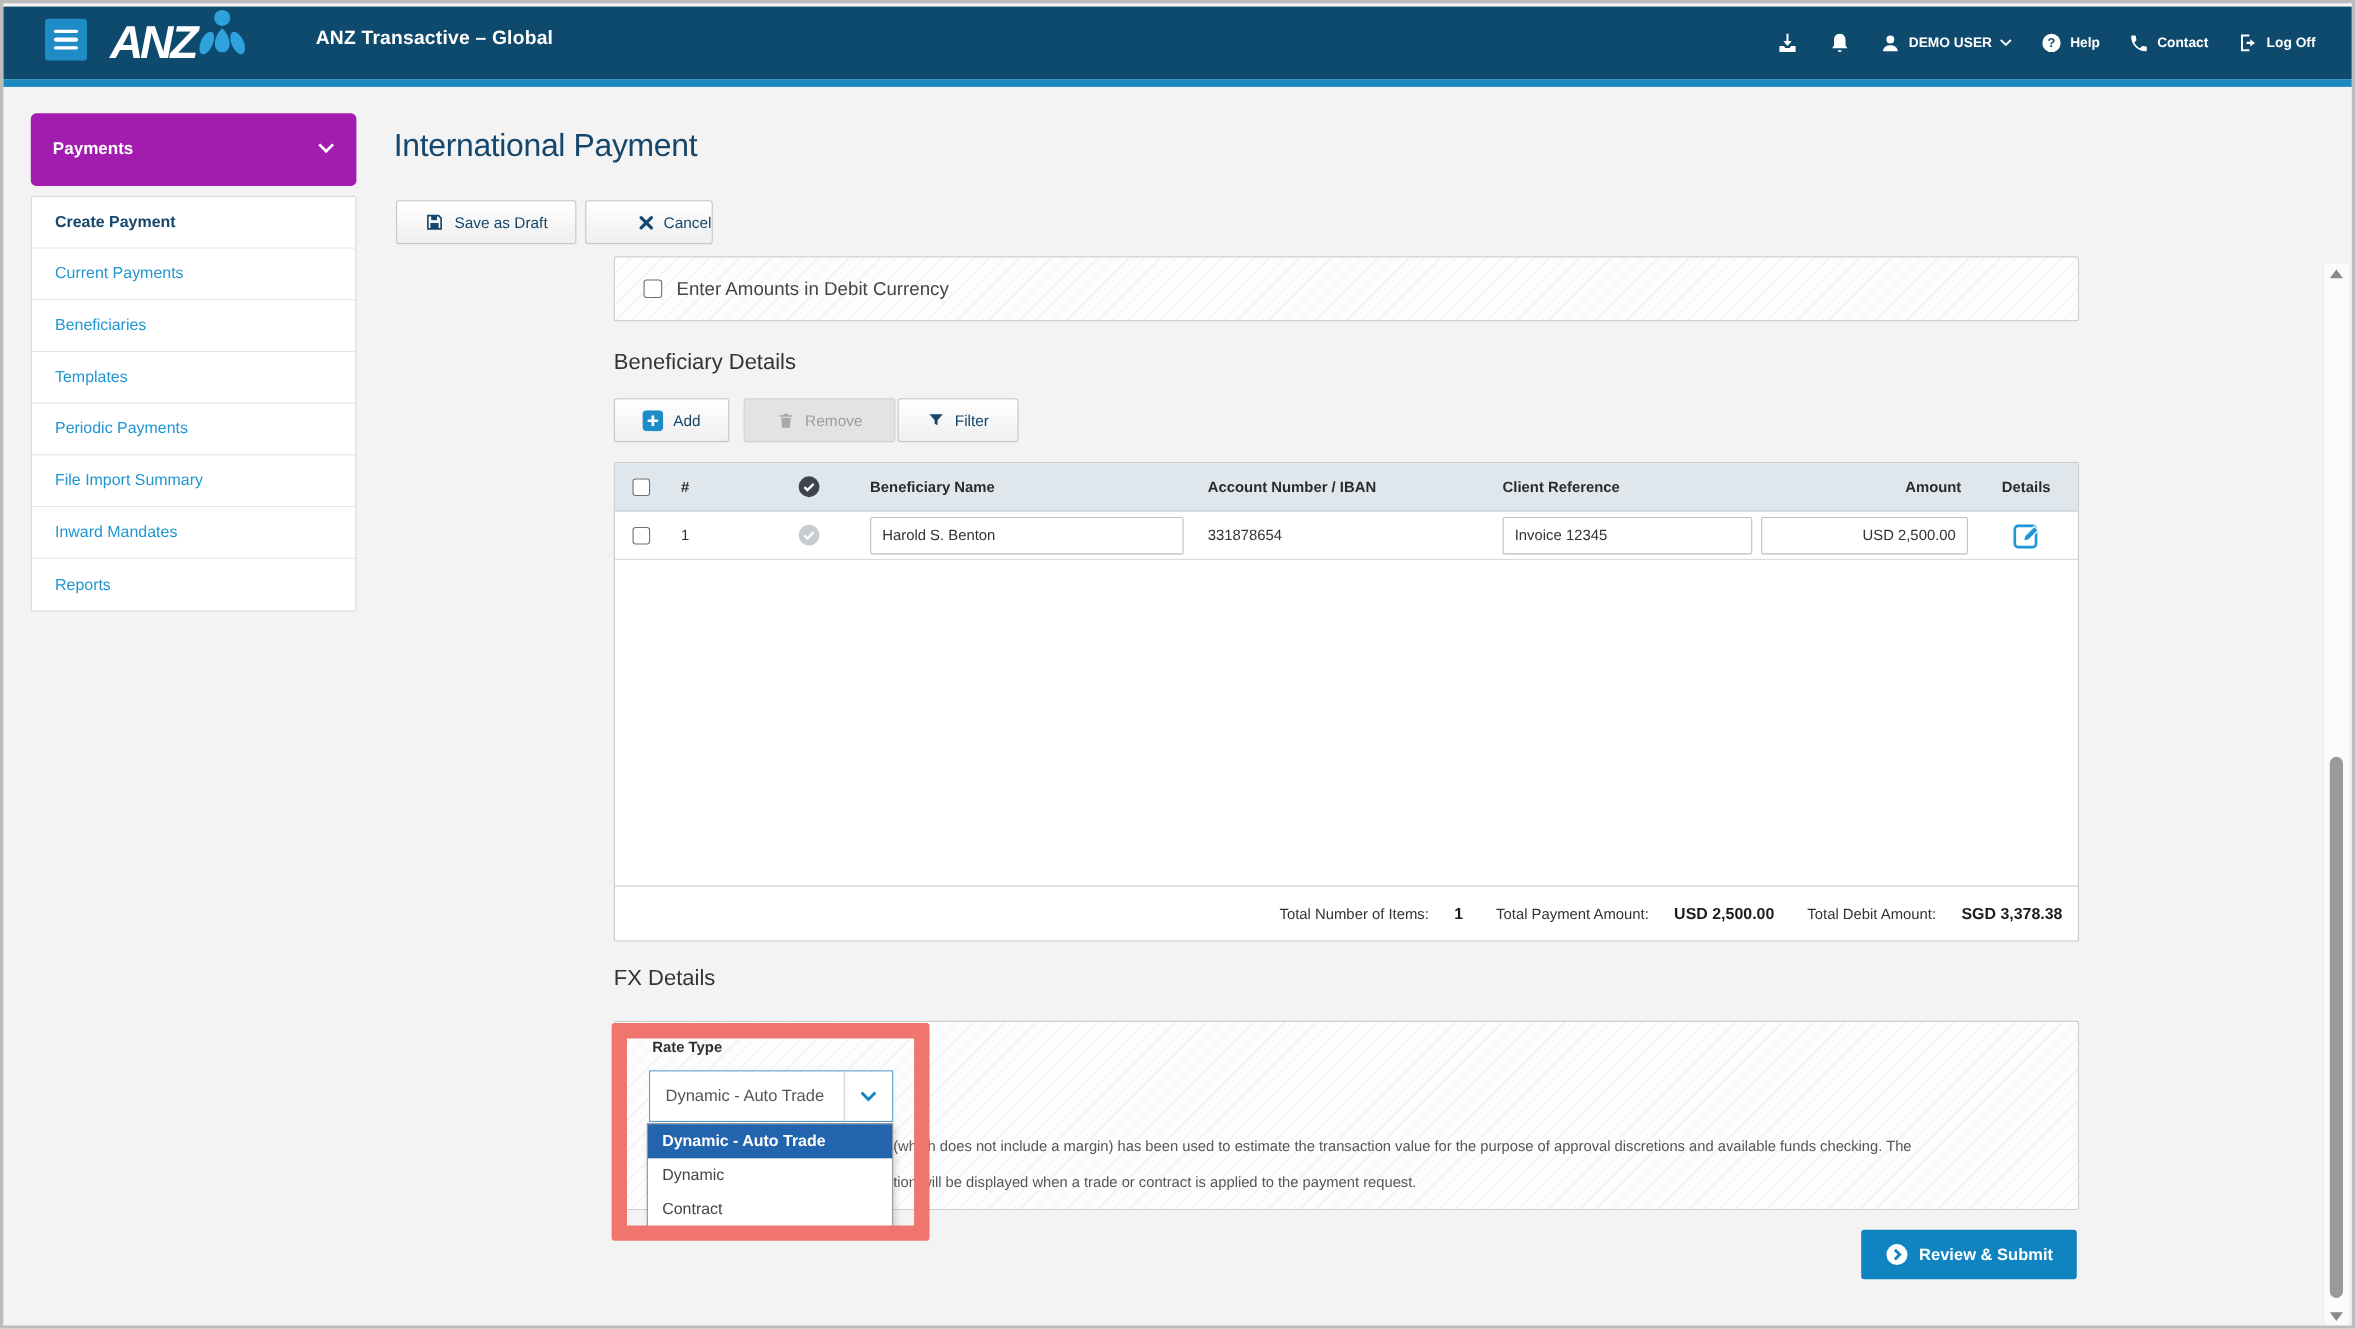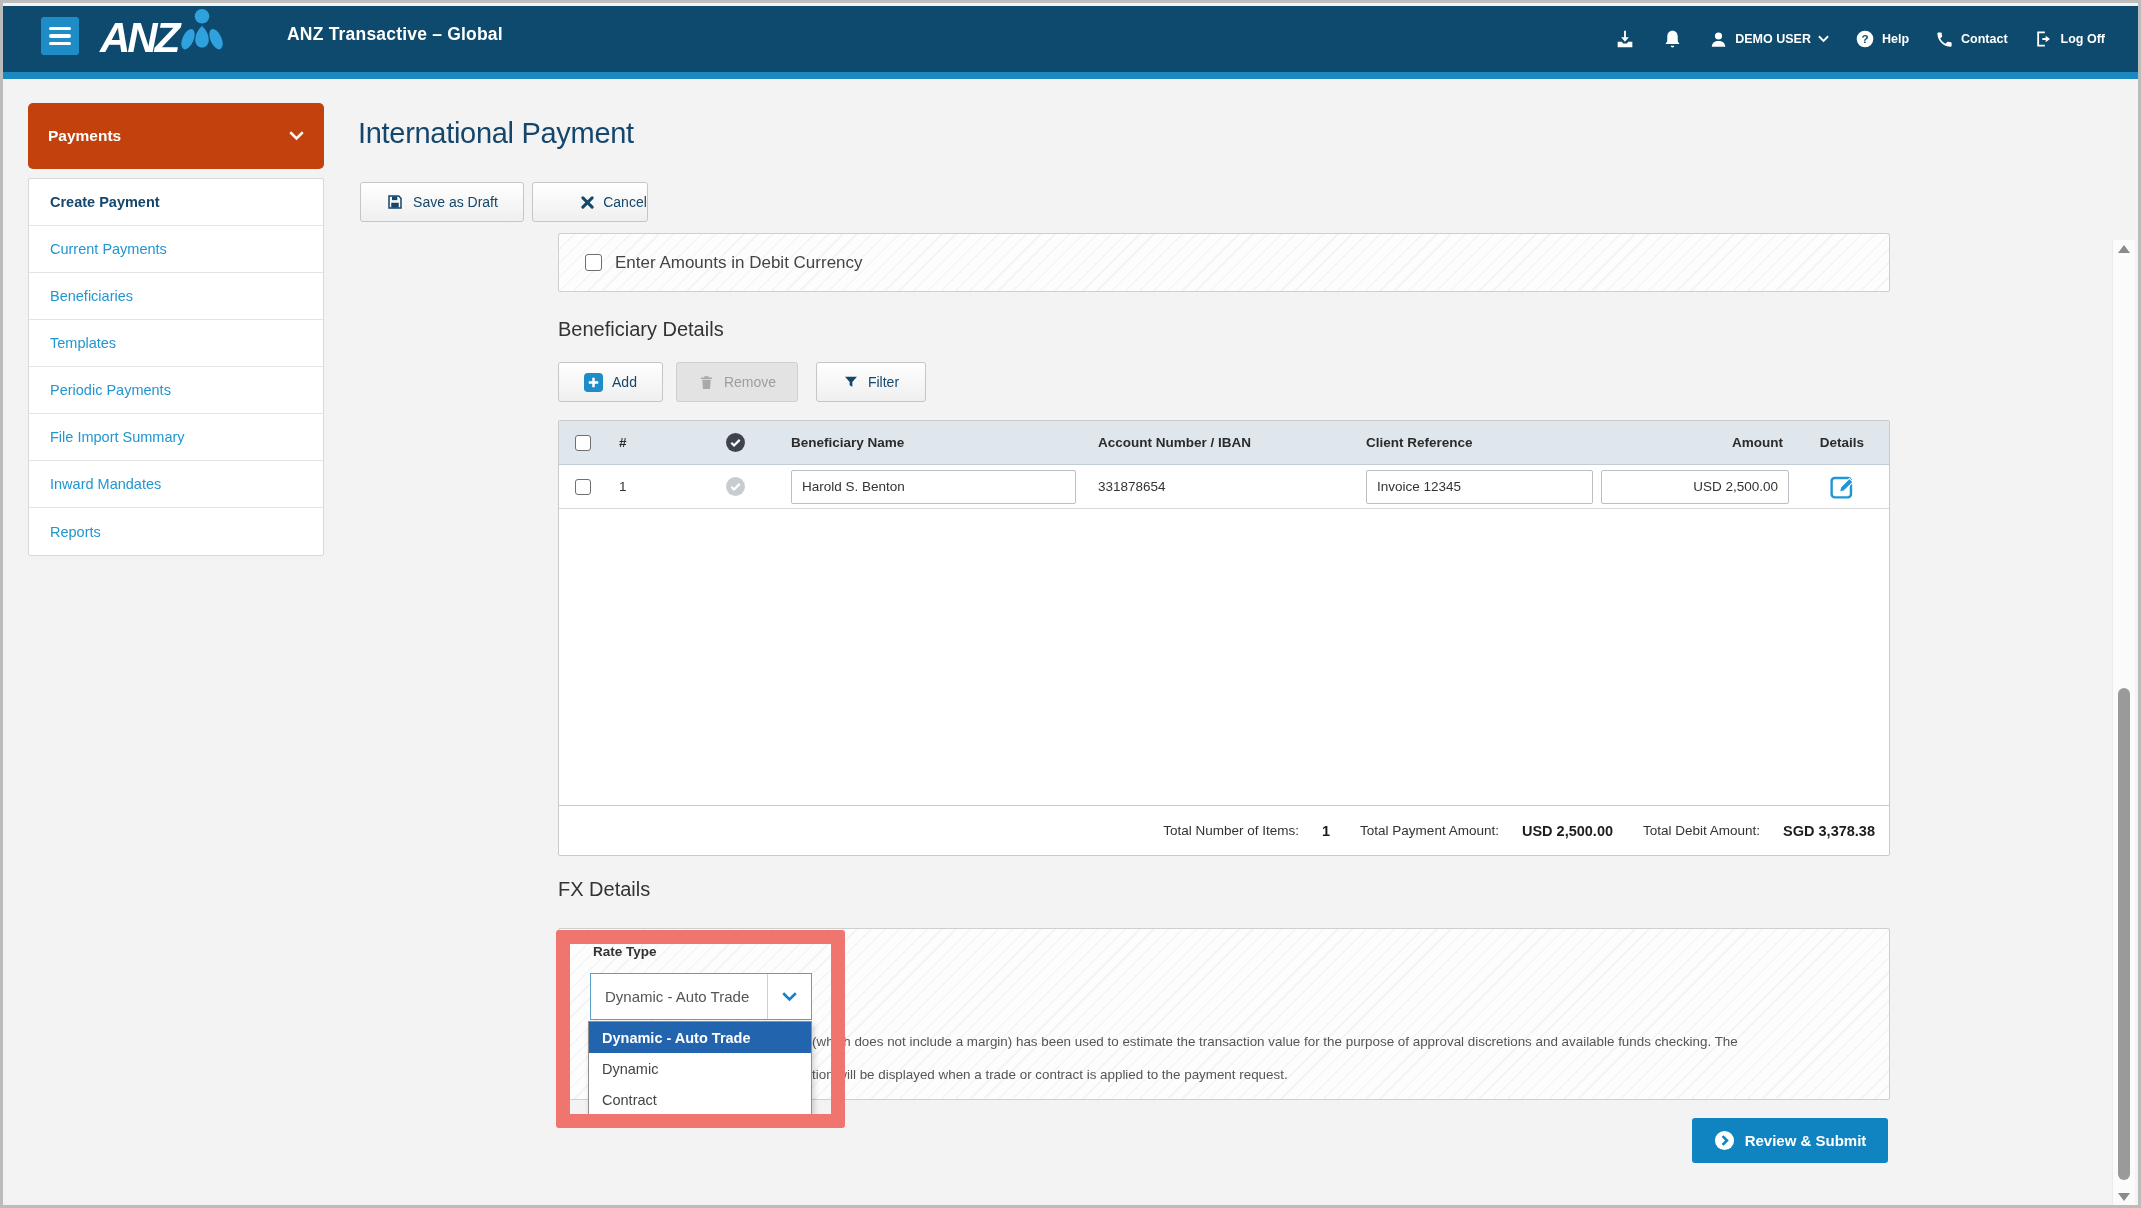--- a/index.html
+++ b/index.html
@@ -32,21 +32,21 @@
   }
   .logo-mark { margin-left: 2px; margin-top: -2px; }
   .app-title { left: 287px; top: 24px; color: #fff; font-size: 17.5px; font-weight: 700; letter-spacing: .2px; }
   .hdr-right {
     right: 36px; top: 6px; height: 66px; display: flex; align-items: center; gap: 26px;
     color: #fff; font-size: 12.5px; font-weight: 700;
   }
   .hdr-item { display:flex; align-items:center; gap:7px; cursor:pointer; white-space:nowrap; }
   
   .side-head {
-    left: 28px; top: 103px; width: 296px; height: 66px; background: #c2410c;
+    left: 28px; top: 103px; width: 296px; height: 66px; background: #a21caf;
     border-radius: 5px; display:flex; align-items:center; color:#fff;
     font-size: 15.5px; font-weight: 700; padding: 0 20px; cursor: pointer;
   }
   .side-head .chev { margin-left: auto; }
   .side-menu {
     left: 28px; top: 178px; width: 296px; background: #fff;
     border: 1px solid #d9d9d9; border-radius: 2px;
   }
   .side-item {
     height: 47px; display: flex; align-items: center; padding-left: 21px;
@@ -261,21 +261,21 @@
 <div class="abs section-title" style="left:558px; top:318px;">Beneficiary Details</div>
 
 <div class="abs btn-light" style="left:558px; top:362px; width:105px;">
   <svg width="19" height="19" viewBox="0 0 20 20">
     <rect width="20" height="20" rx="4" fill="#1e8dc7"></rect>
     <path d="M10 5v10M5 10h10" stroke="#fff" stroke-width="2.6"></path>
   </svg>
   <span>Add</span>
 </div>
 
-<div class="abs btn-light btn-disabled" style="left:676px; top:362px; width:122px;">
+<div class="abs btn-light btn-disabled" style="left:676px; top:362px; width:138px;">
   <svg width="17" height="17" viewBox="0 0 24 24" fill="#a9a9a9">
     <path d="M9 3h6v2h5v2H4V5h5z"></path>
     <path d="M6 8h12l-1 13H7z"></path>
   </svg>
   <span>Remove</span>
 </div>
 
 <div class="abs btn-light" style="left:816px; top:362px; width:110px;">
   <svg width="16" height="16" viewBox="0 0 24 24" fill="#15466b">
     <path d="M3 4h18l-7 8v7l-4-2v-5z"></path>

